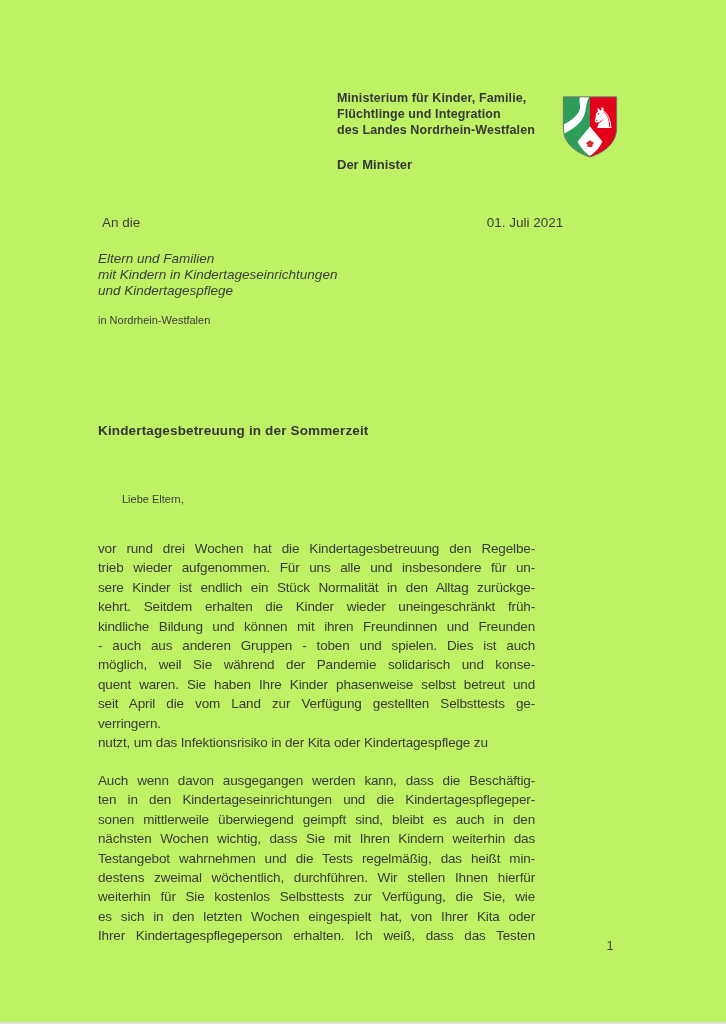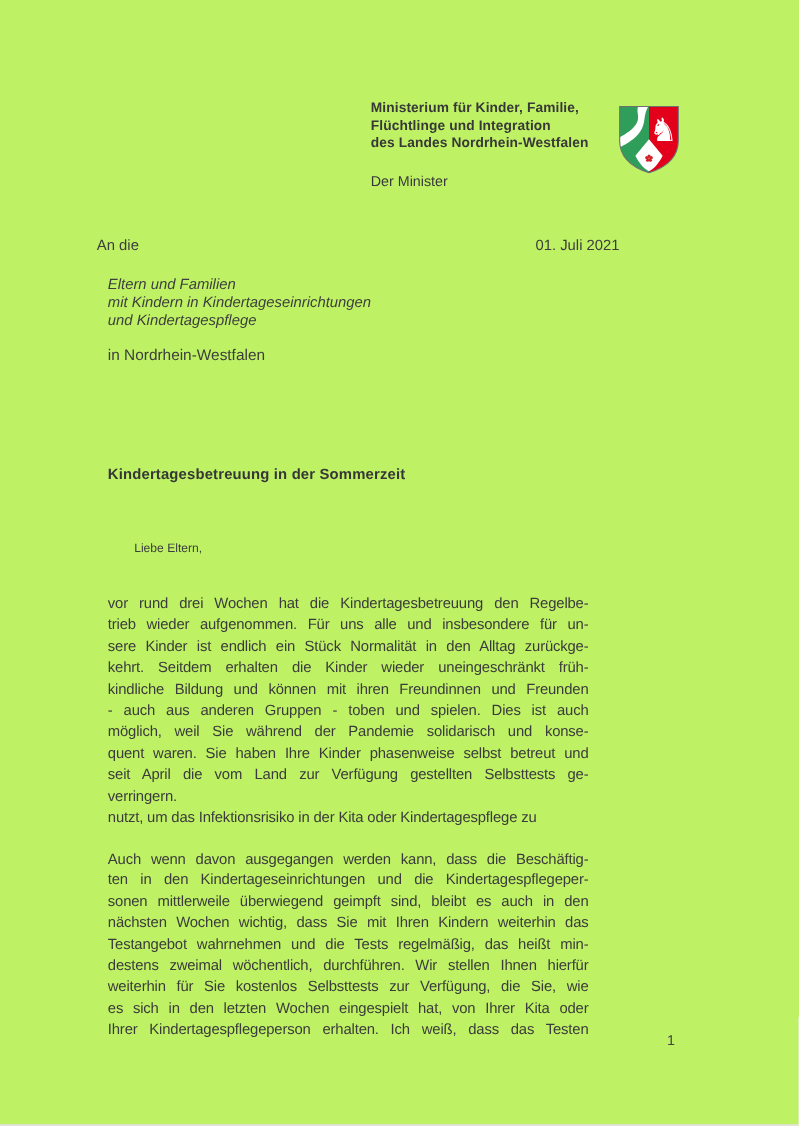--- a/index.html
+++ b/index.html
@@ -13,28 +13,28 @@
     color:#3d3d3d;
   }
   
   .ministry {
     position:absolute; left:337px; top:90px; width:230px;
     font-size:12.5px; line-height:16px; font-weight:bold; color:#383838;
     letter-spacing:0.1px;
   }
   .minister {
     position:absolute; left:337px; top:157px;
-    font-size:13px; font-weight:normal; color:#383838;
+    font-size:13px; font-weight:bold; color:#383838;
   }
   .arms { position:absolute; left:559px; top:93px; }
   
-  .an-die   { position:absolute; left:88px; top:215px; font-size:13.5px; }
+  .an-die   { position:absolute; left:102px; top:215px; font-size:13.5px; }
   .date     { position:absolute; left:430px; top:215px; width:190px; text-align:center; font-size:13.5px; }
   .recipient{ position:absolute; left:98px; top:251px; width:340px; font-size:13.5px; line-height:16px;font-style:italic; }
-  .region   { position:absolute; left:98px; top:314px; font-size:14px; }
+  .region   { position:absolute; left:98px; top:314px; font-size:11px; }
   
   .subject  { position:absolute; left:98px; top:423px; font-size:13.5px; font-weight:bold; color:#363636; letter-spacing:0.15px; }
   .salutation{ position:absolute; left:98px; top:493px; font-size:11px;margin-left:24px; }
   
   .para {
     position:absolute; left:98px; width:437px;
     font-size:13.5px; line-height:19.4px; letter-spacing:-0.15px;
     color:#3b3b3b;
   }
   .para.p1 { top:539px; }

